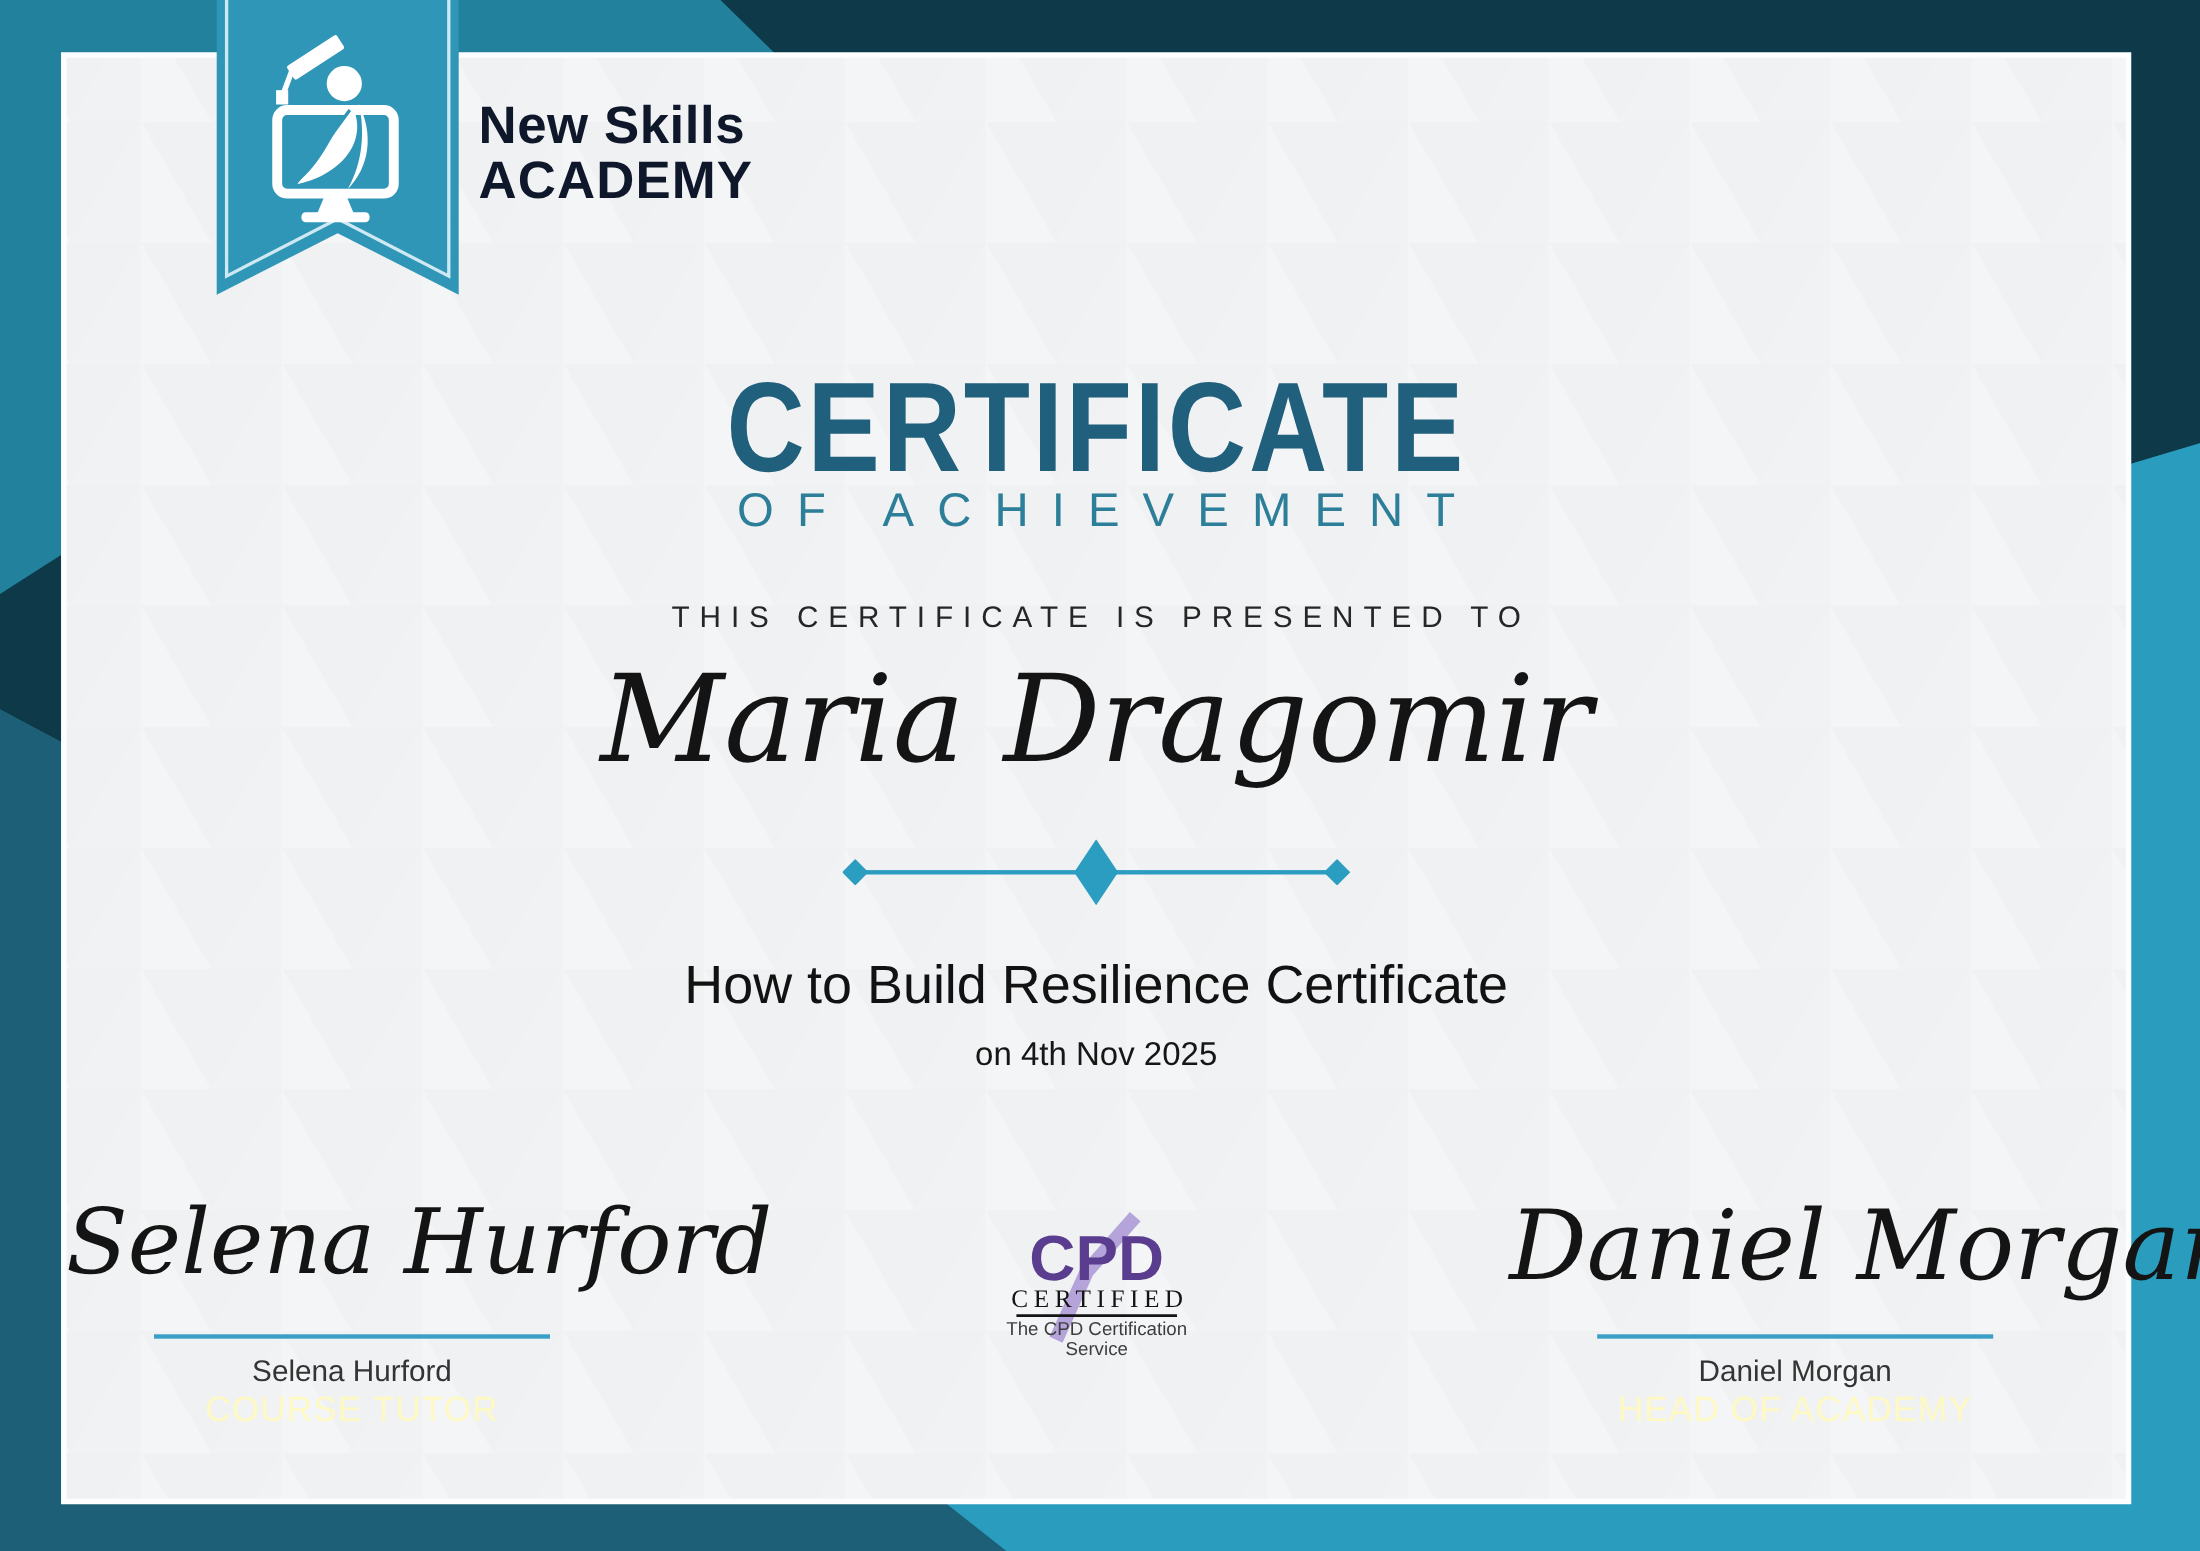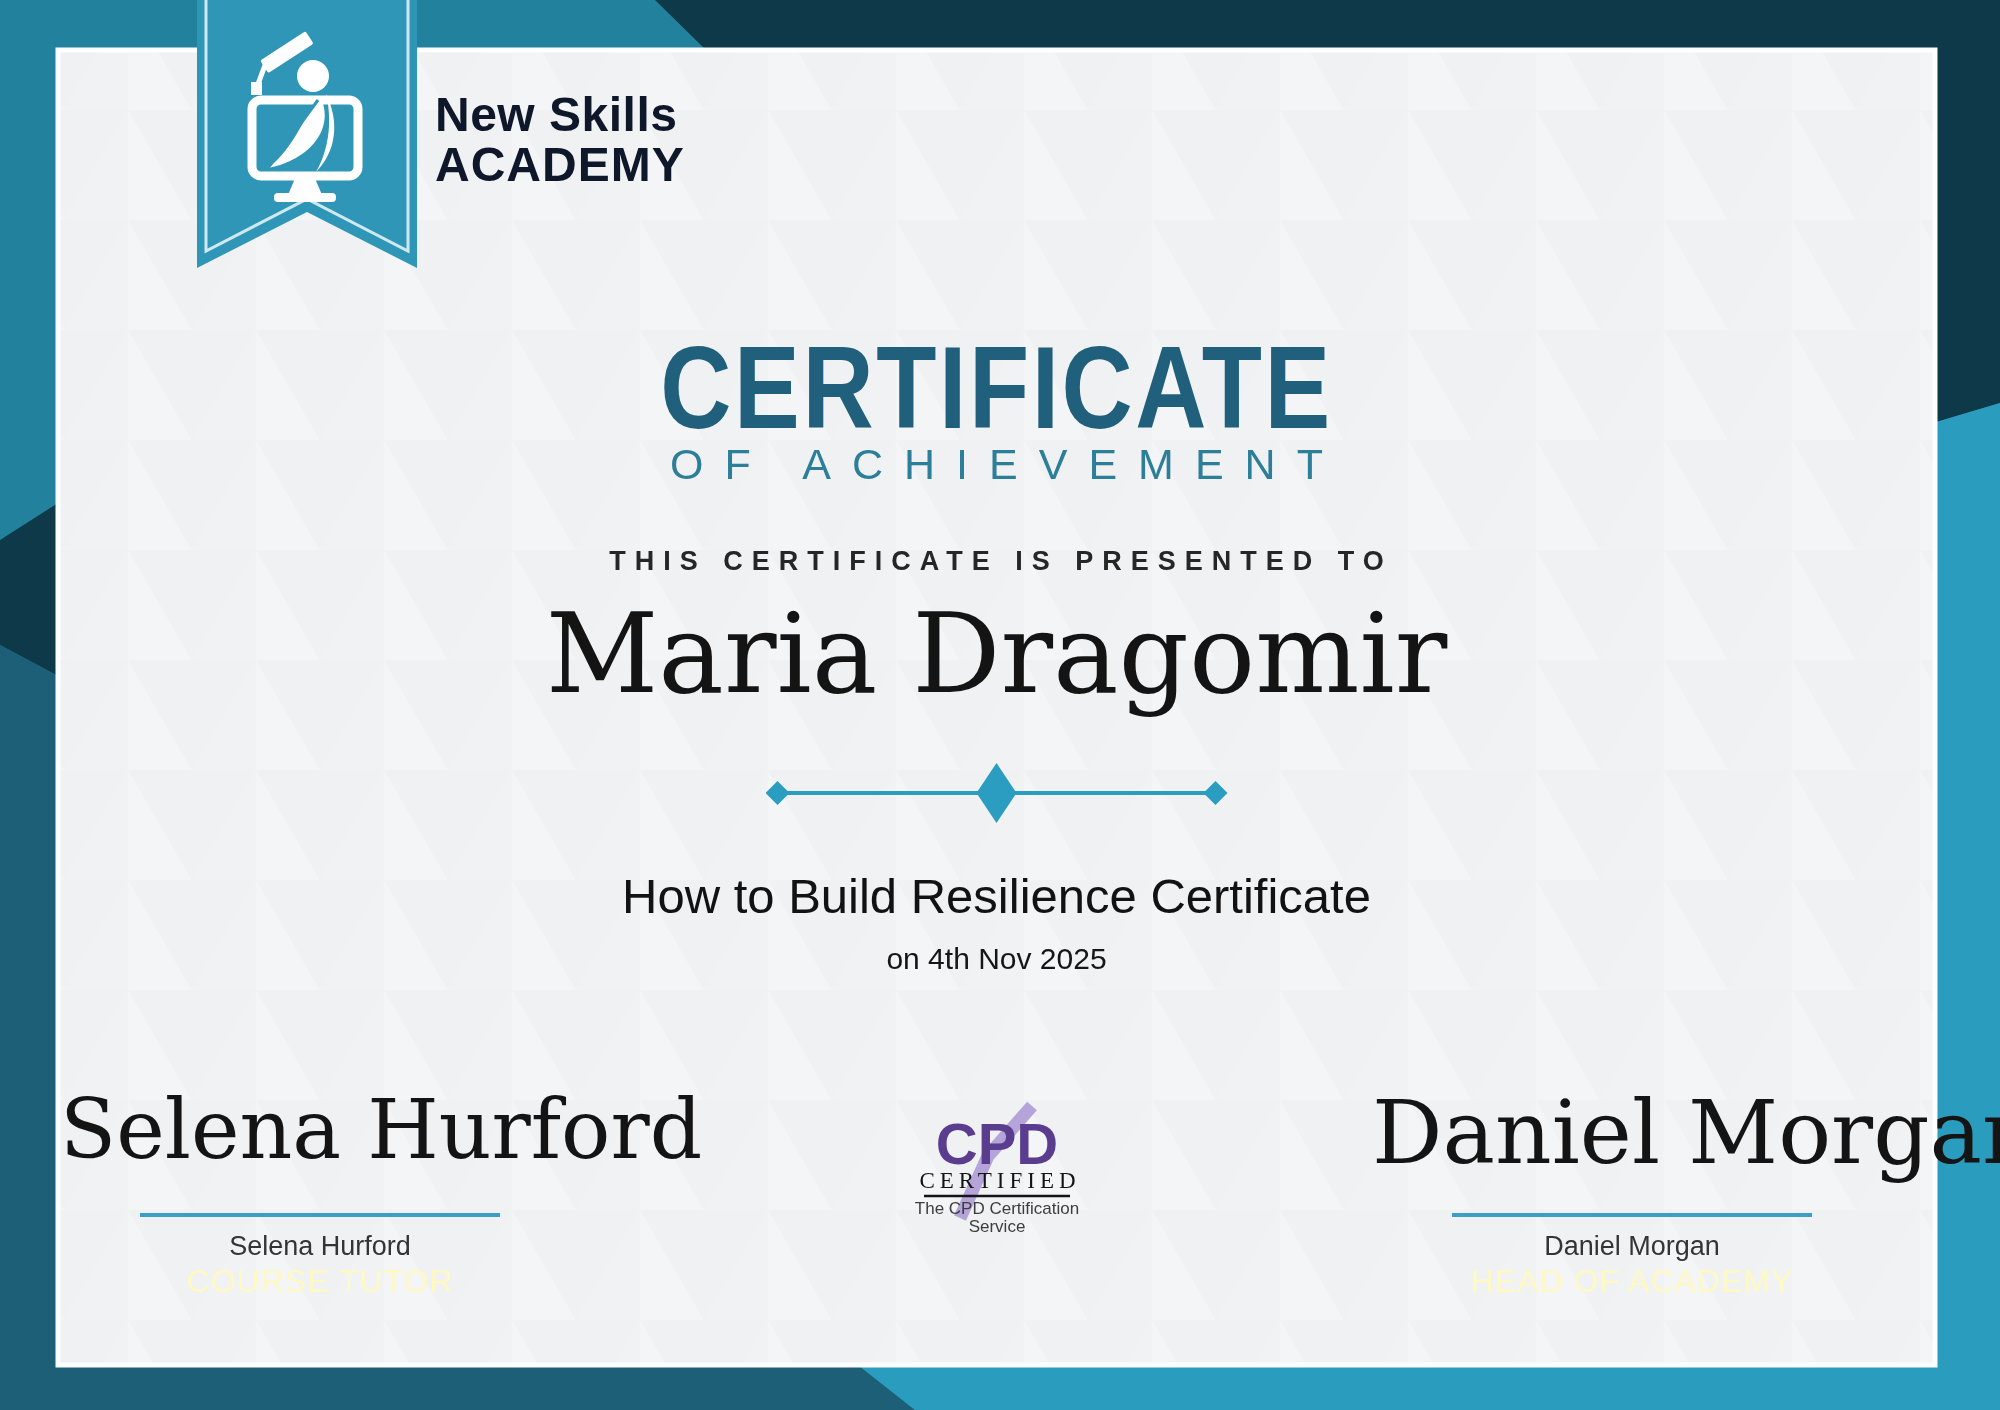--- a/index.html
+++ b/index.html
@@ -12,23 +12,23 @@
 
   .cert-id{top:60px;right:90px;font-size:40px;color:#1c1c1c;letter-spacing:.5px;}
 
   .brand{left:377px;top:40px;line-height:50px;color:#0f172a;font-weight:bold;}
   .brand .l1{font-size:48px;letter-spacing:.5px;}
   .brand .l2{font-size:48px;letter-spacing:1px;}
 
   .title{top:280px;color:#20607c;font-size:116px;font-weight:800;line-height:1;}
   .title span{display:inline-block;transform:scaleX(.85);letter-spacing:3px;}
   .subtitle{top:390px;color:#2c7e99;font-size:43px;font-weight:400;letter-spacing:21px;text-indent:21px;}
-  .presented{top:496px;color:#262626;font-size:27px;font-weight:700;letter-spacing:9px;text-indent:9px;text-align:center;}
+  .presented{top:496px;color:#262626;font-size:27px;font-weight:400;letter-spacing:9px;text-indent:9px;text-align:center;}
 
-  .script{font-family:"DejaVu Serif",serif;color:#141414;}
+  .script{font-family:"DejaVu Serif",serif;font-style:italic;color:#141414;}
   .recipient{top:536px;font-size:110px;line-height:1.25;}
 
   .divider{top:712px;left:50%;transform:translateX(-50%);width:462px;height:62px;}
   .divider .bar{position:absolute;top:29px;left:8px;right:8px;height:4px;background:#2b9dc0;}
   .dia{position:absolute;background:#2b9dc0;}
   .dia-small{width:24px;height:24px;top:19px;clip-path:polygon(50% 0,100% 50%,50% 100%,0 50%);}
   .dia-left{left:0;}
   .dia-right{right:0;}
   .dia-big{width:40px;height:60px;top:1px;left:50%;transform:translateX(-50%);
            clip-path:polygon(50% 0,100% 50%,50% 100%,0 50%);}

